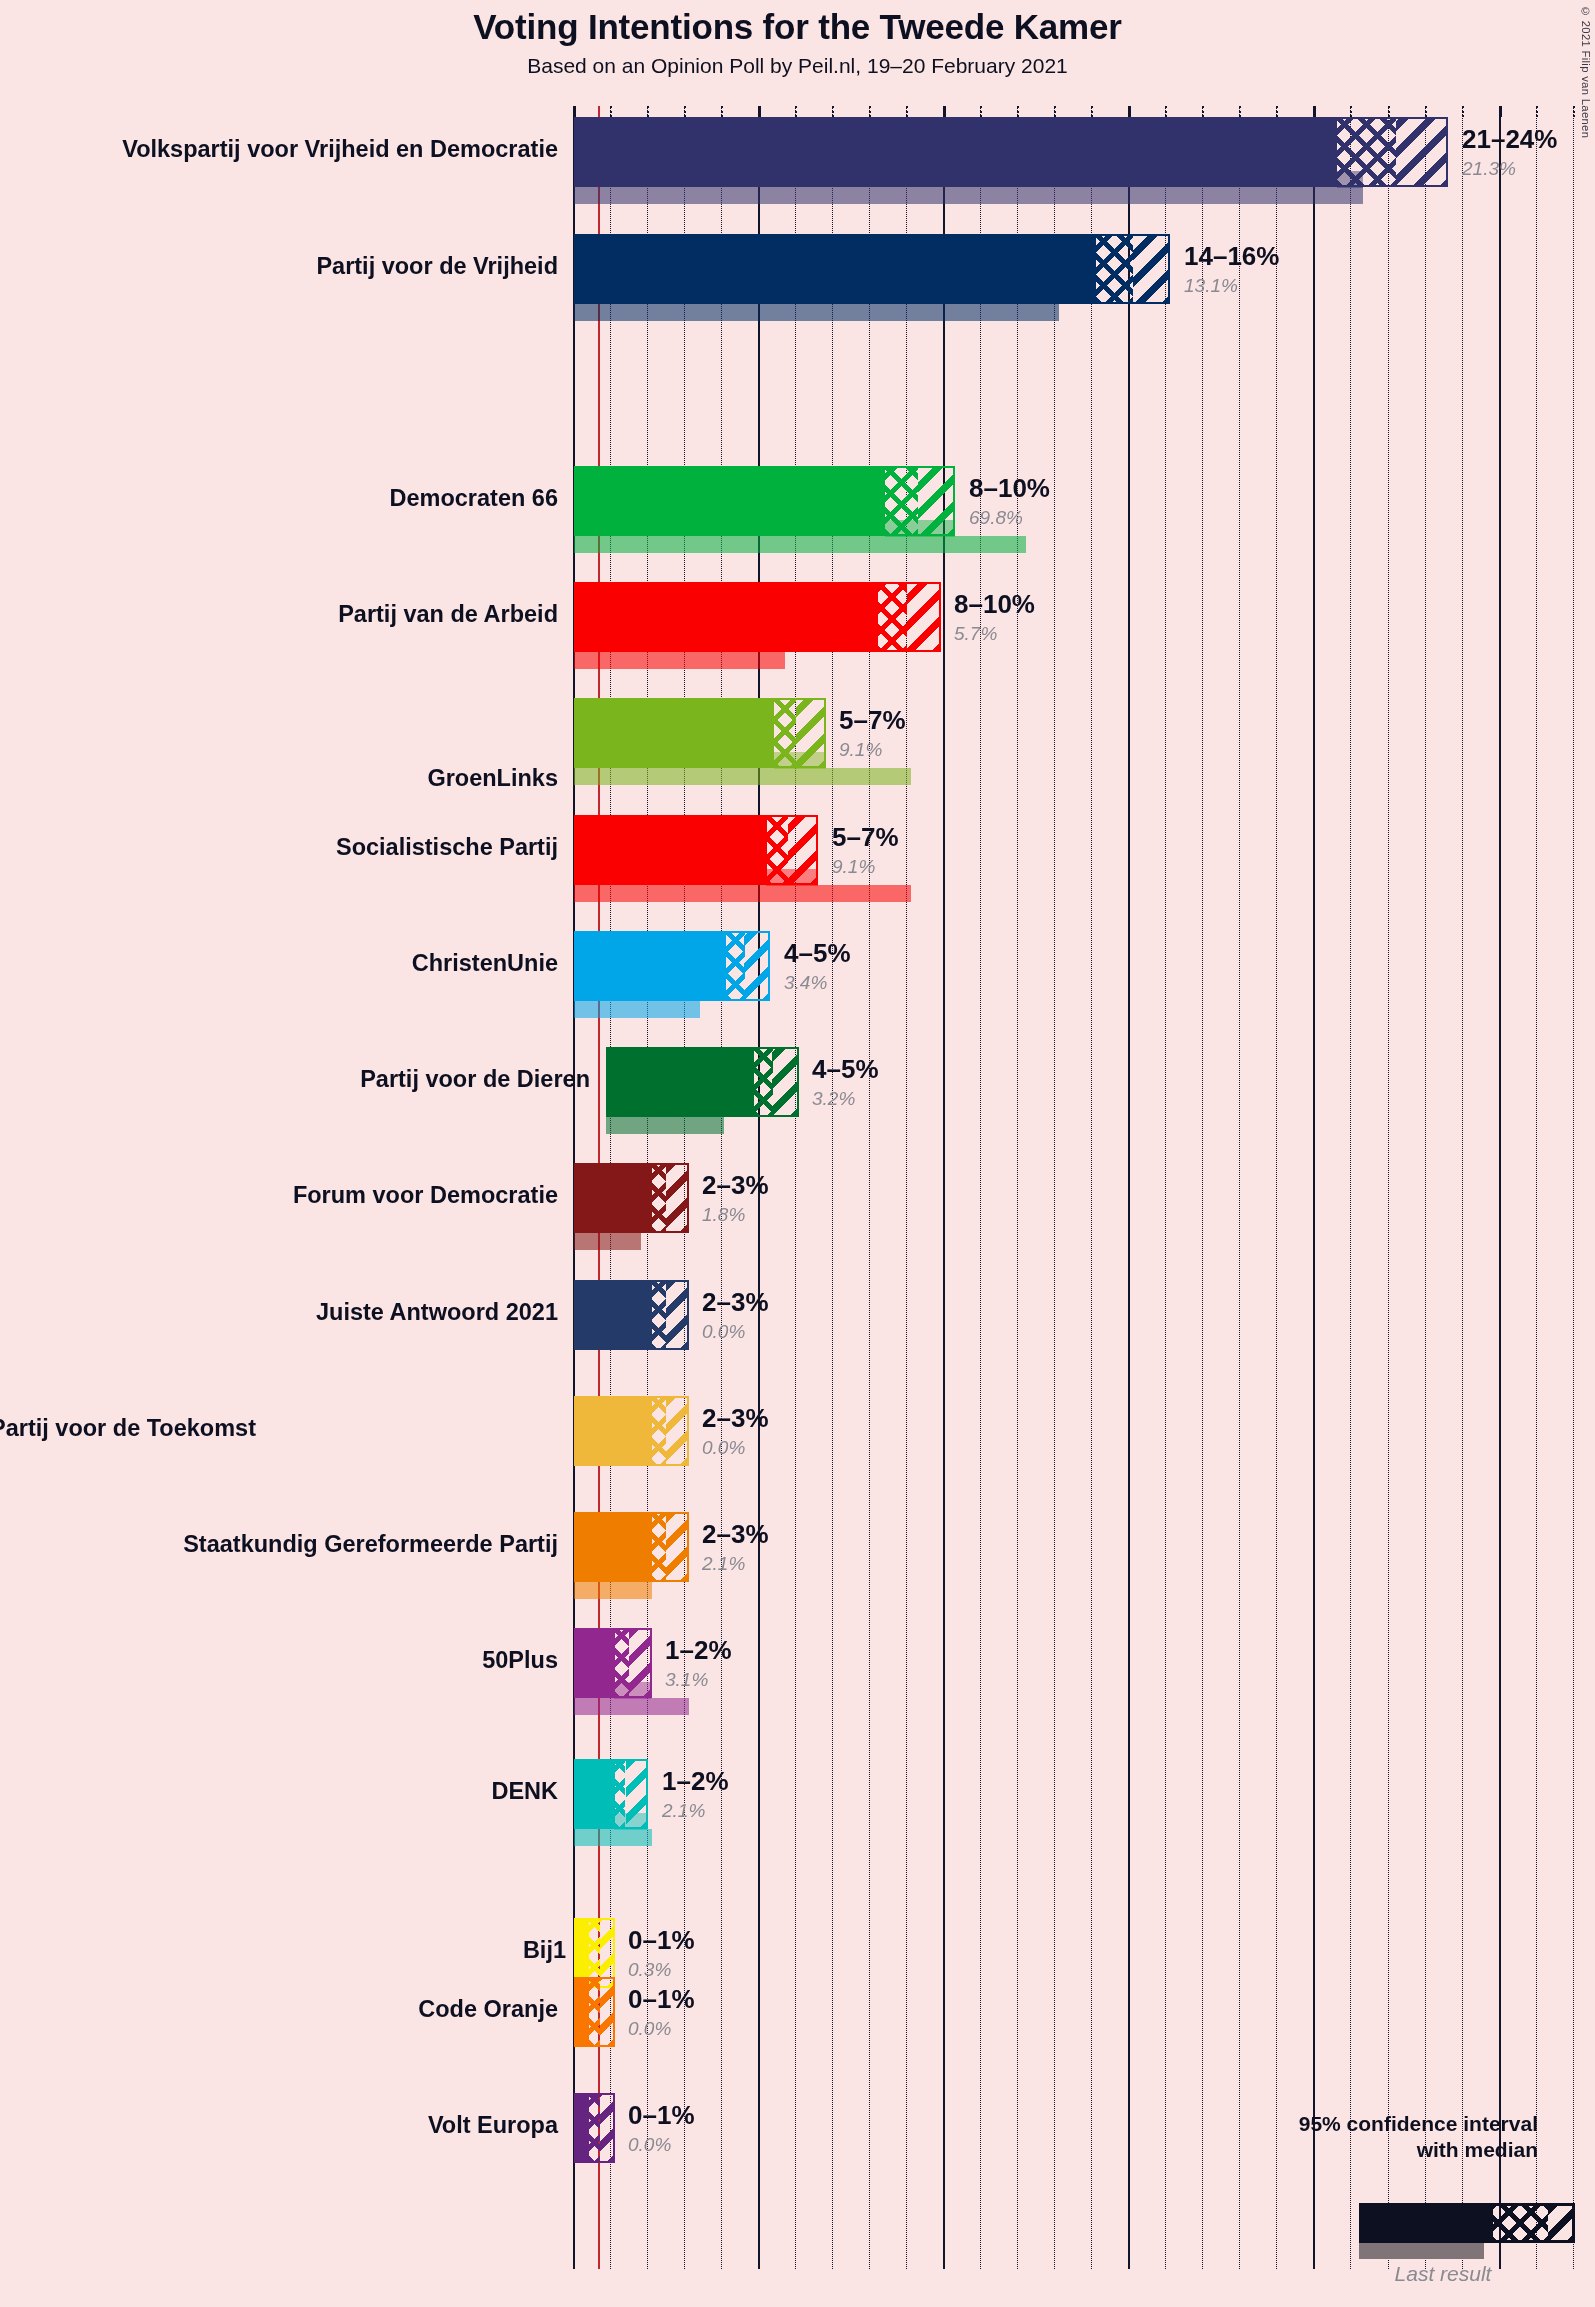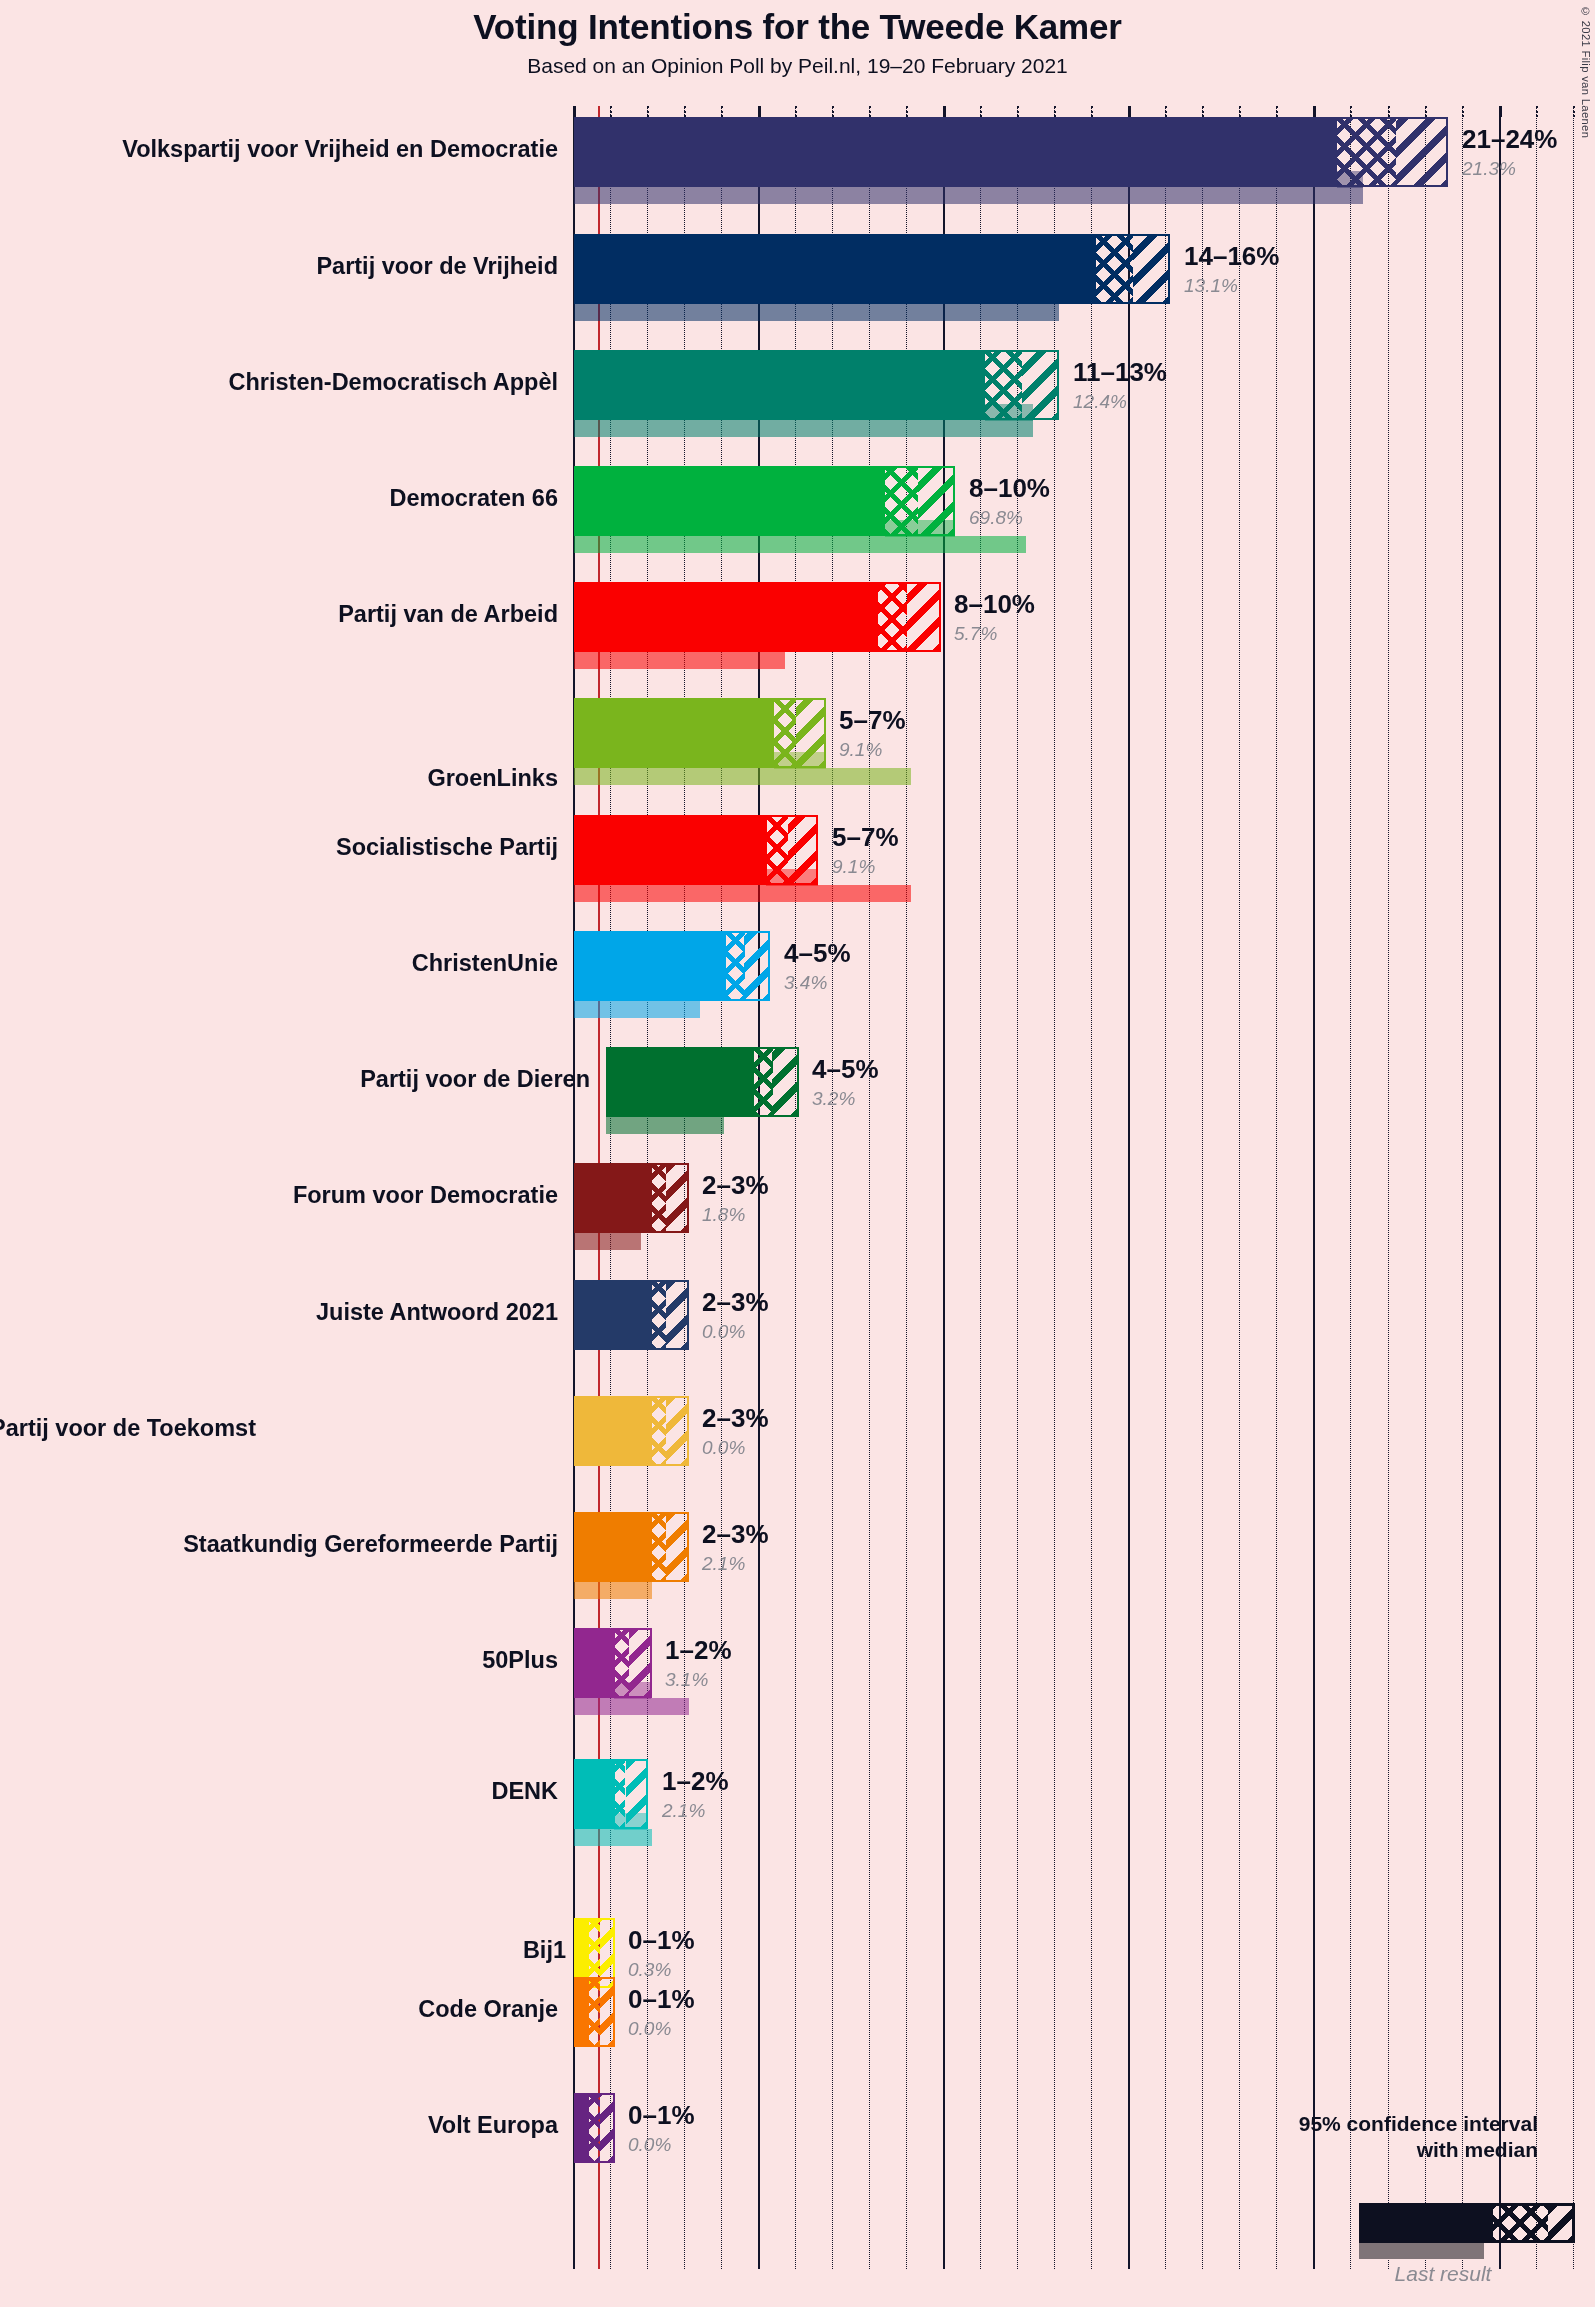--- a/index.html
+++ b/index.html
@@ -156,31 +156,20 @@
       <div class="row" style="top: 234px; left: 0px; width: 1595px; height: 87px;">
         <div class="lastbar" style="left: 574px; top: 70px; width: 485px; height: 16.5px; background: rgb(1, 45, 98); opacity: 0.55;"></div>
         <div class="bar-solid" style="left: 574px; width: 522px; height: 70px; background: rgb(1, 45, 98);"></div>
         <div class="bar-cross" style="left: 1096px; width: 37px; height: 70px; background-color: transparent; background-image: repeating-linear-gradient(45deg, rgb(1, 45, 98) 0px, rgb(1, 45, 98) 5.2px, transparent 5.2px, transparent 15.6px), repeating-linear-gradient(-45deg, rgb(1, 45, 98) 0px, rgb(1, 45, 98) 5.2px, transparent 5.2px, transparent 15.6px);"></div>
         <div class="bar-diag" style="left: 1133px; width: 37px; height: 70px; background-color: transparent; background-image: repeating-linear-gradient(-45deg, rgb(1, 45, 98) 0px, rgb(1, 45, 98) 7px, transparent 7px, transparent 19px);"></div>
         <div class="bar-outline" style="left: 574px; width: 596px; height: 70px; border-color: rgb(1, 45, 98);"></div>
         <div class="rowlabel" style="right: 1037px; top: 21px; width: 539px;">Partij voor de Vrijheid</div>
         <div class="valmain" style="left: 1184px; top: 7.4px;">14–16%</div>
         <div class="valsub" style="left: 1184px; top: 41px;">13.1%</div>
       </div>
-      <div class="row" style="top: 350px; left: 0px; width: 1595px; height: 87px;">
-        <div class="lastbar" style="left: 574px; top: 70px; width: 459px; height: 16.5px; background: rgb(0, 128, 107); opacity: 0.55;"></div>
-        <div class="bar-solid" style="left: 574px; width: 411px; height: 70px; background: rgb(0, 128, 107);"></div>
-        <div class="bar-cross" style="left: 985px; width: 37px; height: 70px; background-color: transparent; background-image: repeating-linear-gradient(45deg, rgb(0, 128, 107) 0px, rgb(0, 128, 107) 5.2px, transparent 5.2px, transparent 15.6px), repeating-linear-gradient(-45deg, rgb(0, 128, 107) 0px, rgb(0, 128, 107) 5.2px, transparent 5.2px, transparent 15.6px);"></div>
-        <div class="bar-diag" style="left: 1022px; width: 37px; height: 70px; background-color: transparent; background-image: repeating-linear-gradient(-45deg, rgb(0, 128, 107) 0px, rgb(0, 128, 107) 7px, transparent 7px, transparent 19px);"></div>
-        <div style="position: absolute; left: 985px; top: 54px; width: 48px; height: 16.5px; background: rgb(0, 128, 107); opacity: 0.45; pointer-events: none;"></div>
-        <div class="bar-outline" style="left: 574px; width: 485px; height: 70px; border-color: rgb(0, 128, 107);"></div>
-        <div class="rowlabel" style="right: 1037px; top: 21px; width: 539px;">Christen-Democratisch Appèl</div>
-        <div class="valmain" style="left: 1073px; top: 7.4px;">11–13%</div>
-        <div class="valsub" style="left: 1073px; top: 41px;">12.4%</div>
-      </div>
       <div class="row" style="top: 466px; left: 0px; width: 1595px; height: 87px;">
         <div class="lastbar" style="left: 574px; top: 70px; width: 452px; height: 16.5px; background: rgb(0, 177, 62); opacity: 0.55;"></div>
         <div class="bar-solid" style="left: 574px; width: 311px; height: 70px; background: rgb(0, 177, 62);"></div>
         <div class="bar-cross" style="left: 885px; width: 33px; height: 70px; background-color: transparent; background-image: repeating-linear-gradient(45deg, rgb(0, 177, 62) 0px, rgb(0, 177, 62) 5.2px, transparent 5.2px, transparent 15.6px), repeating-linear-gradient(-45deg, rgb(0, 177, 62) 0px, rgb(0, 177, 62) 5.2px, transparent 5.2px, transparent 15.6px);"></div>
         <div class="bar-diag" style="left: 918px; width: 37px; height: 70px; background-color: transparent; background-image: repeating-linear-gradient(-45deg, rgb(0, 177, 62) 0px, rgb(0, 177, 62) 7px, transparent 7px, transparent 19px);"></div>
         <div style="position: absolute; left: 885px; top: 54px; width: 70px; height: 16.5px; background: rgb(0, 177, 62); opacity: 0.45; pointer-events: none;"></div>
         <div class="bar-outline" style="left: 574px; width: 381px; height: 70px; border-color: rgb(0, 177, 62);"></div>
         <div class="rowlabel" style="right: 1037px; top: 21px; width: 539px;">Democraten 66</div>
         <div class="valmain" style="left: 969px; top: 7.4px;">8–10%</div>
         <div class="valsub" style="left: 969px; top: 41px;">69.8%</div>

